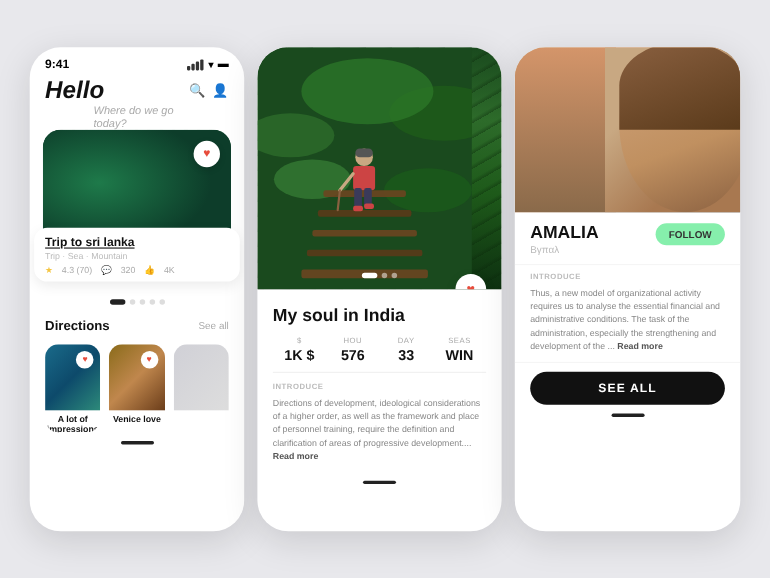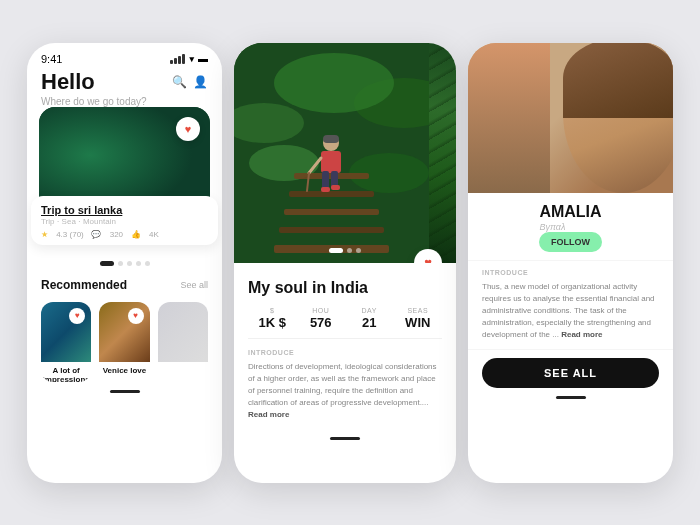--- a/index.html
+++ b/index.html
@@ -34,27 +34,28 @@
       height: 440px;
     }
     .s1-status {
       display: flex;
       justify-content: space-between;
       align-items: center;
       padding: 10px 14px 4px;
       font-size: 10px;
       font-weight: 600;
     }
-    .s1-status-time { font-size: 11px; font-weight: 400; }
+    .s1-status-time { font-size: 11px; font-weight: 700; }
     .s1-status-icons { display: flex; gap: 4px; align-items: center; }
     .s1-header {
       padding: 6px 14px 10px;
+      font-style: italic;
     }
     .s1-title { font-size: 22px; font-weight: 700; color: #111; }
-    .s1-subtitle { font-size: 10px; color: #aaa; margin-top: 1px; }
+    .s1-subtitle { font-size: 10px; color: #aaa; margin-top: 1px; margin-left: 44px; }
     .s1-wrap { position: relative; }
     .s1-hero {
       margin: 0 12px;
       border-radius: 16px;
       overflow: hidden;
       height: 120px;
       position: relative;
     }
     .s1-hero-bg {
       width: 100%;
@@ -277,26 +278,25 @@
       bottom: 12px; left: 12px;
       display: flex; gap: 14px;
     }
     .s3-stat-ov { color: #fff; }
     .s3-stat-ov-value { font-size: 11px; font-weight: 700; }
     .s3-stat-ov-label { font-size: 7px; opacity: 0.7; text-transform: uppercase; letter-spacing: 0.5px; }
     .s3-profile-section {
       padding: 10px 14px 8px;
       display: flex;
       justify-content: space-between;
-      align-items: center;
+      align-items: flex-start;
       border-bottom: 1px solid #f5f5f5;
-      flex-direction: column;
     }
     .s3-name { font-size: 16px; font-weight: 700; color: #111; }
-    .s3-location { font-size: 9px; color: #bbb; margin-top: 1px; font-style: italic; }
+    .s3-location { font-size: 9px; color: #bbb; margin-top: 1px; }
     .s3-follow-btn {
       background: #86efac;
       border: none;
       border-radius: 20px;
       padding: 5px 12px;
       font-size: 9px;
       font-weight: 600;
       color: #333;
       cursor: pointer;
     }
@@ -414,21 +414,21 @@
 
     <div class="s1-dots">
       <div class="s1-dot active"></div>
       <div class="s1-dot"></div>
       <div class="s1-dot"></div>
       <div class="s1-dot"></div>
       <div class="s1-dot"></div>
     </div>
 
     <div class="s1-recommended">
-      <span class="s1-rec-title">Recommended</span>
+      <span class="s1-rec-title">Directions</span>
       <span class="s1-see-all">See all</span>
     </div>
 
     <div class="s1-rec-grid">
       <div class="s1-rec-item">
         <div class="s1-rec-img1"></div>
         <div class="s1-rec-heart">♥</div>
         <div class="s1-rec-label">A lot of impressions</div>
       </div>
       <div class="s1-rec-item">
@@ -495,21 +495,21 @@
         <div class="s2-stat">
           <div class="s2-stat-label">$</div>
           <div class="s2-stat-value">1K $</div>
         </div>
         <div class="s2-stat">
           <div class="s2-stat-label">HOU</div>
           <div class="s2-stat-value">576</div>
         </div>
         <div class="s2-stat">
           <div class="s2-stat-label">DAY</div>
-          <div class="s2-stat-value">21</div>
+          <div class="s2-stat-value">33</div>
         </div>
         <div class="s2-stat">
           <div class="s2-stat-label">SEAS</div>
           <div class="s2-stat-value">WIN</div>
         </div>
       </div>
       <div class="s2-introduce">INTRODUCE</div>
       <div class="s2-desc">
         <span>Directions of development, ideological considerations of a higher order, as well as the framework and place of personnel training, require the definition and clarification of areas of progressive development....</span>
         <span class="s2-readmore">Read more</span>

